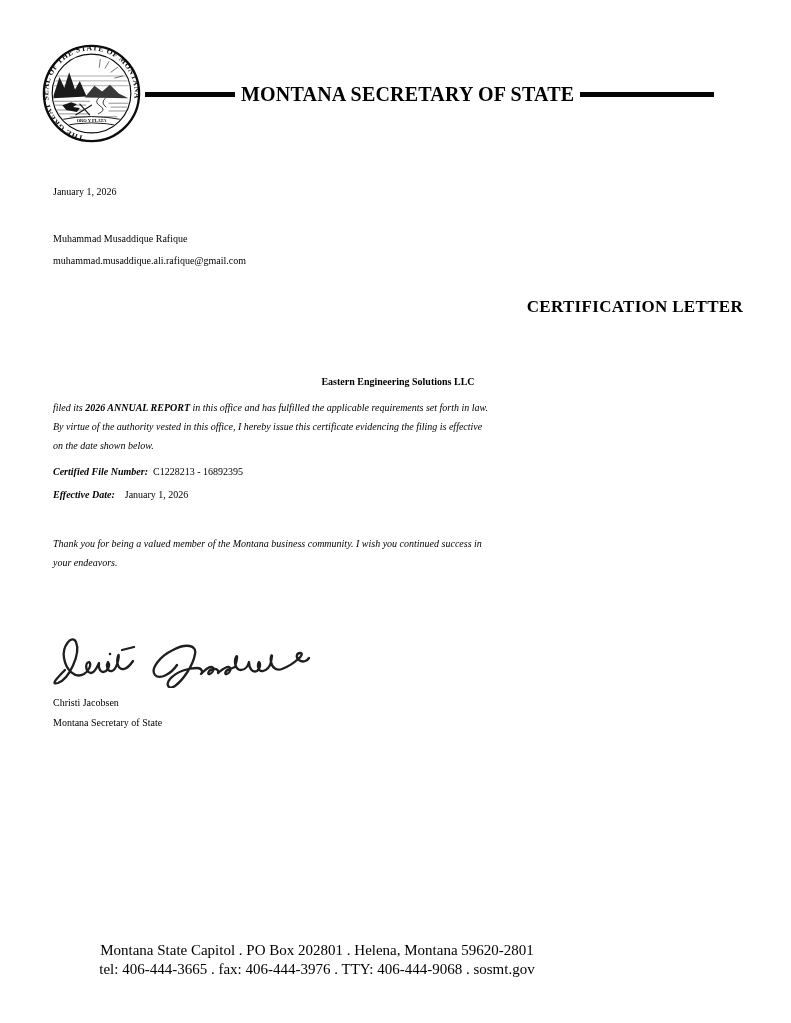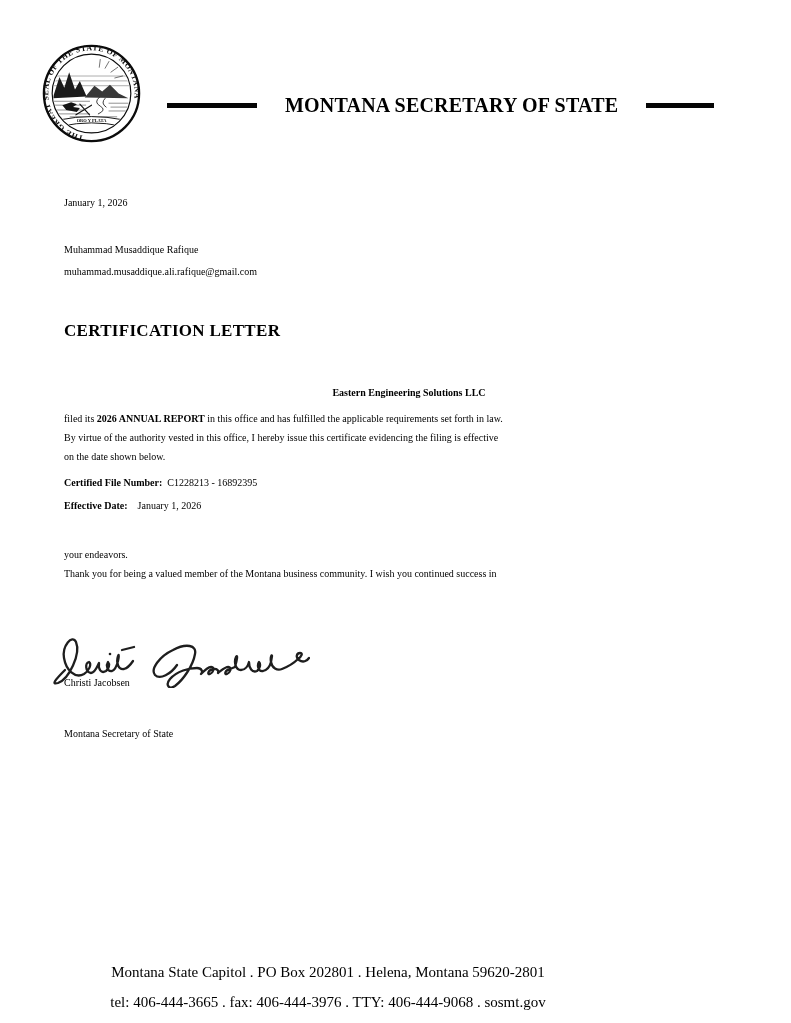--- a/index.html
+++ b/index.html
@@ -23,40 +23,40 @@
   .rule-right{flex:1;}
   .header-title{
     font-size:20px;font-weight:bold;white-space:nowrap;
     padding:0 4px;letter-spacing:0.2px;line-height:24px;
   }
   
   .abs{position:absolute;left:52px;width:690px;font-size:10px;line-height:19px;}
   .date-line{top:181px;}
   .recipient-name{top:228px;}
   .recipient-email{top:250px;}
-  .letter-title{top:309px;text-align:left;font-size:17px;font-weight:bold;letter-spacing:0.3px;}
+  .letter-title{top:296px;text-align:right;font-size:17px;font-weight:bold;letter-spacing:0.3px;}
   .certify-line{top:343px;}
   .entity-name{top:371px;text-align:center;font-weight:bold;}
   .body-para{top:397px;}
-  .line{display:block;}
+  .line{display:block;font-style:italic;}
   .file-line{top:461px;}
   .eff-line{top:484px;}
-  .label-b{font-weight:bold;}
+  .label-b{font-weight:bold;font-style:italic;}
   .val-gap{margin-left:5px;}
   .val-gap-wide{margin-left:10px;}
   .closing-para{top:533px;}
   .signature-svg{position:absolute;left:48px;top:630px;}
-  .signer-name{top:661px;}
+  .signer-name{top:692px;}
   .signer-title{top:712px;}
   
   .footer{
     position:absolute;left:0;top:940px;width:632px;
     text-align:center;font-size:15px;line-height:17.5px;
   }
-  p,div,h1{margin:12px;}
+  p,div,h1{margin:1px;}
 </style>
 </head>
 <body>
 
 <div class="page">
 
   <svg class="seal" viewBox="0 0 104 104" width="101" height="103" aria-hidden="true">
     <circle cx="52" cy="52" r="49" fill="none" stroke="#0c0c0c" stroke-width="2.4"></circle>
     <circle cx="52" cy="52" r="40.5" fill="none" stroke="#0c0c0c" stroke-width="1.2"></circle>
     <defs>
@@ -115,22 +115,22 @@
 
   <div class="abs file-line">
     <span class="label-b">Certified File Number:</span><span class="val-gap">C1228213 - 16892395</span>
   </div>
 
   <div class="abs eff-line">
     <span class="label-b">Effective Date:</span><span class="val-gap-wide">January 1, 2026</span>
   </div>
 
   <p class="abs closing-para">
+    <span class="line">Thank you for being a valued member of the Montana business community. I wish you continued success in</span>
     <span class="line">your endeavors.</span>
-    <span class="line">Thank you for being a valued member of the Montana business community. I wish you continued success in</span>
   </p>
 
   <svg class="signature-svg" width="262" height="58" viewBox="0 0 262 58" aria-hidden="true">
     <g fill="none" stroke="#1e1e1e" stroke-width="2.3" stroke-linecap="round" stroke-linejoin="round">
 
       <path d="M17,40 C7,50 3,55 10,53 C21,49 33,24 28,12 C24,4 14,16 16,28 C18,40 27,49 36,44 C41,41 44,34 41,32 C37,33 37,42 43,43 C47,43 49,37 51,33 C50,39 53,44 58,41 C61,39 62,34 60,32 C58,35 59,42 64,41 C67,40 69,35 70,31 C71,27 71,23 70,26 C68,32 70,40 76,39 C80,38 83,34 85,31"></path>
       <path d="M74,20 L86,17"></path>
 
       <path d="M129,35 C123,44 112,50 107,45 C102,39 112,26 125,20 C138,13 149,15 147,24 C145,36 135,50 127,56 C121,60 117,55 122,49 C129,41 141,38 149,38 C154,38 155,42 153,44 C157,40 161,36 164,37 C167,38 165,43 162,44 C159,45 160,40 165,39 C169,38 171,41 170,43 C174,40 178,36 181,37 C184,38 182,43 179,44 C176,45 177,40 182,39 L187,37 C189,30 190,24 188,27 C186,31 187,40 193,40 C197,40 200,36 201,32 C201,38 204,43 209,41 C212,39 213,34 211,32 C209,35 210,42 215,41 C219,40 222,36 223,32 L224,26 C224,24 222,27 223,32 C224,38 229,41 234,39 C239,37 246,33 250,29 C254,26 255,23 252,23 C249,23 247,27 251,30 C255,33 259,31 261,28"></path>
     </g>

